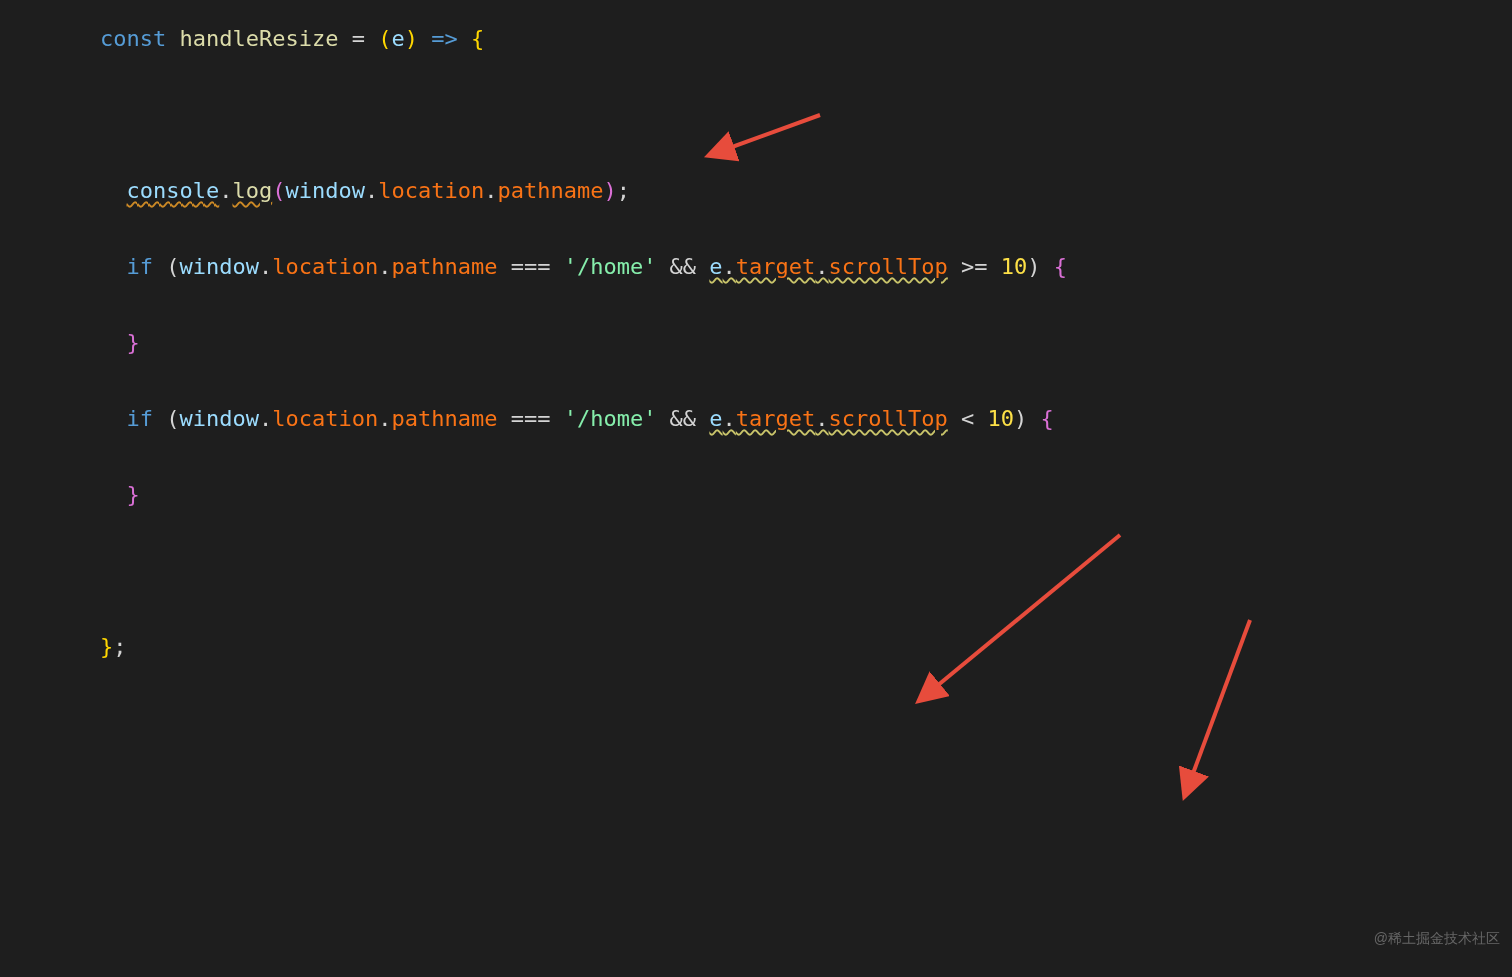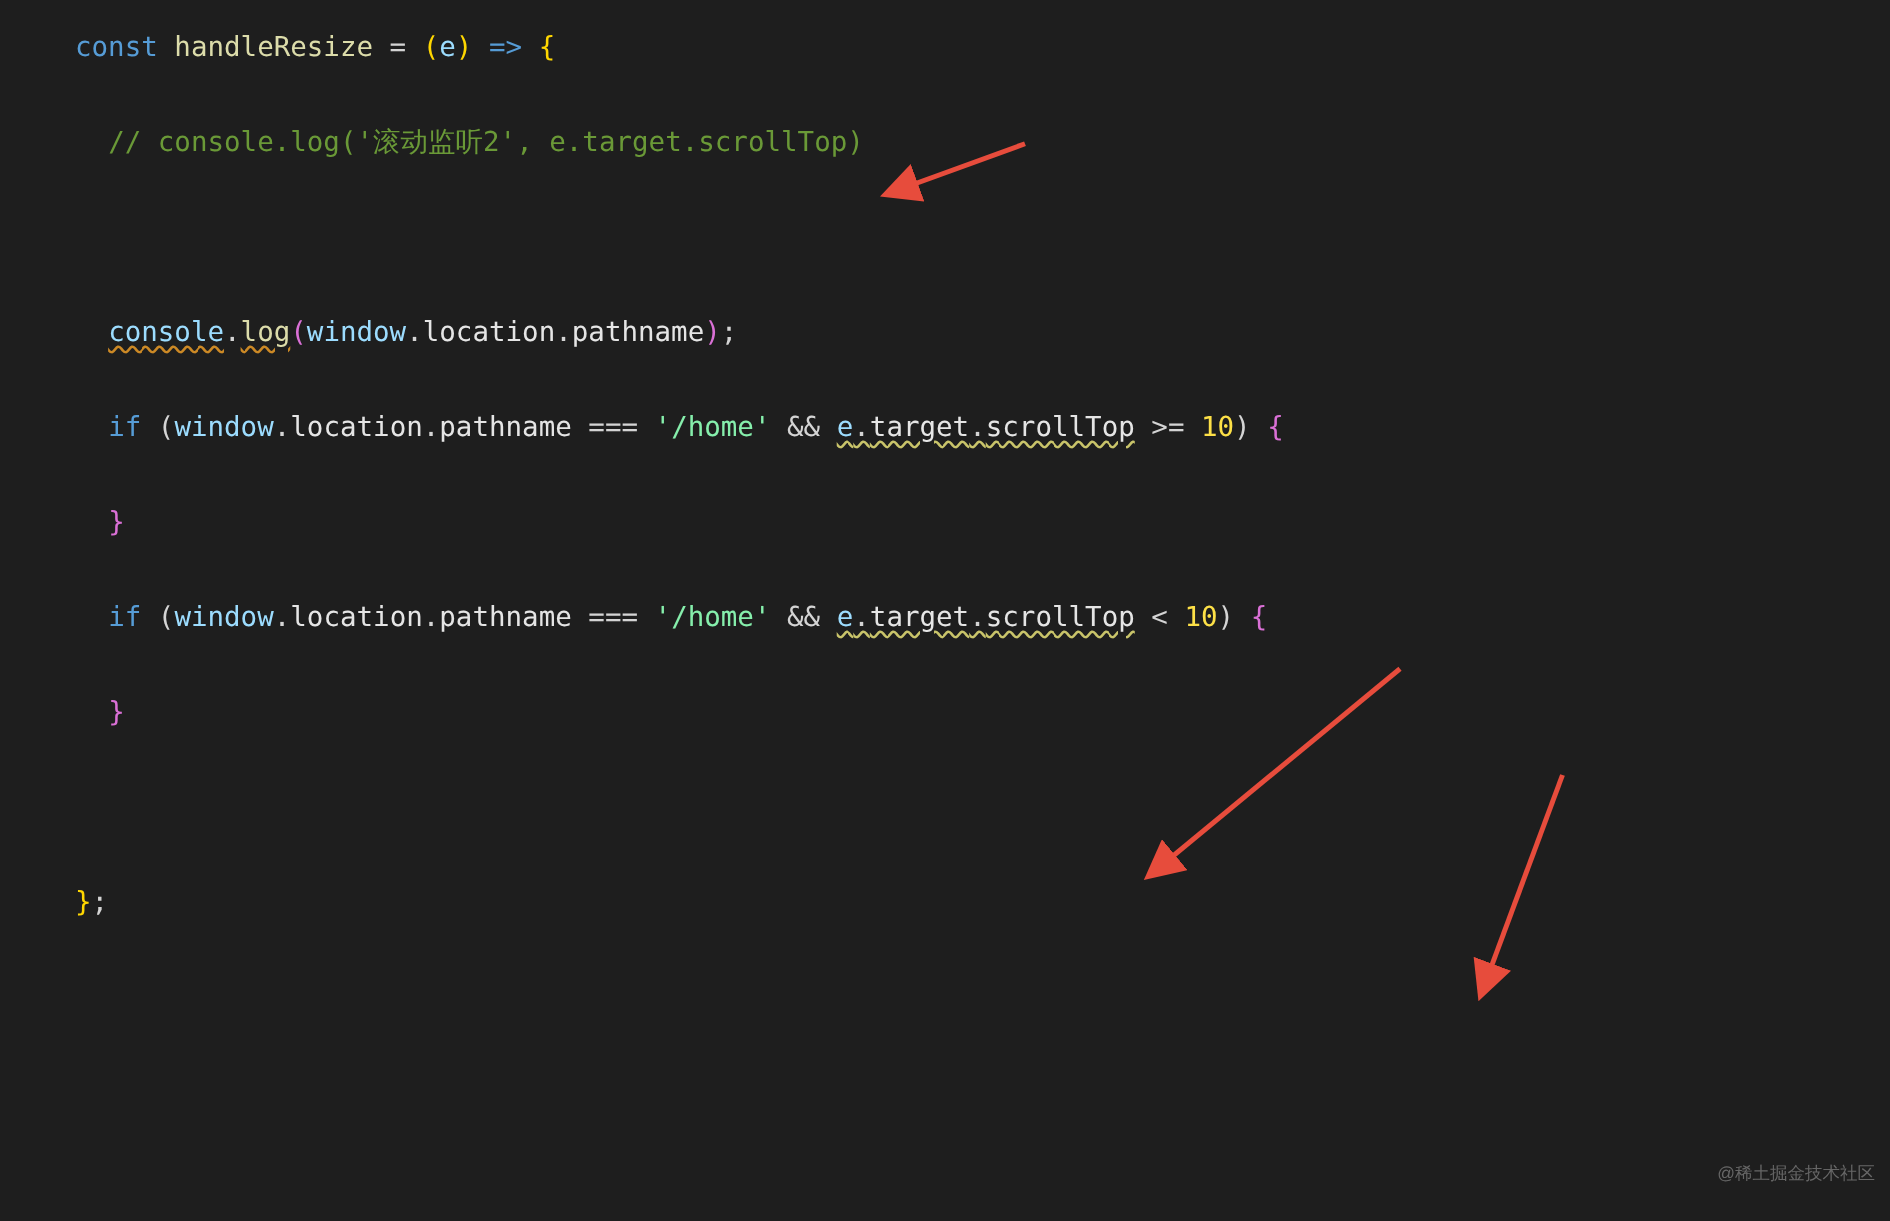--- a/index.html
+++ b/index.html
@@ -9,27 +9,27 @@
     font-size: 22px;
     line-height: 38px;
     color: #d4d4d4;
     width: 1512px;
     height: 977px;
     overflow: hidden;
     position: relative;
     padding: 20px 0 0 60px;
   }
   pre { font-family: inherit; white-space: pre; }
-  .line { position: relative; height: 38px; }
+  .line { position: relative; height: 38px; margin-left: 40px; }
 
   
   .kw { color: #569cd6; }         
   .fn { color: #dcdcaa; }         
   .var { color: #9cdcfe; }        
-  .prop { color: #e5e5e5; }       
+  .prop { color: #f97316; }       
   .str { color: #86efac; }        
   .num { color: #fde047; }        
   .cmt { color: #6a9937; }        
   .punct { color: #d4d4d4; }
   .paren-y { color: #ffd700; }    
   .paren-p { color: #da70d6; }    
   .paren-b { color: #179fff; }    
   .arrow { color: #569cd6; }
 
   
@@ -39,21 +39,20 @@
   
   .arrows { position: absolute; inset: 0; pointer-events: none; }
 
   
   .wm { position: absolute; right: 12px; bottom: 20px; color: #666; font-size: 14px; font-family: sans-serif; }
 </style>
 </head>
 <body>
 
 <pre><div class="line"><span class="kw">const</span> <span class="fn">handleResize</span><span class="punct"> = </span><span class="paren-y">(</span><span class="var">e</span><span class="paren-y">)</span><span class="arrow"> =&gt; </span><span class="paren-y">{</span></div>
-<div class="line">  <span class="cmt">// console.log('滚动监听2', e.target.scrollTop)</span></div>
 <div class="line"></div>
 <div class="line">  <span class="var wavy-orange">console</span><span class="punct">.</span><span class="fn wavy-orange">log</span><span class="paren-p">(</span><span class="var">window</span><span class="punct">.</span><span class="prop">location</span><span class="punct">.</span><span class="prop">pathname</span><span class="paren-p">)</span><span class="punct">;</span></div>
 <div class="line">  <span class="kw">if</span><span class="punct"> (</span><span class="var">window</span><span class="punct">.</span><span class="prop">location</span><span class="punct">.</span><span class="prop">pathname</span><span class="punct"> === </span><span class="str">'/home'</span><span class="punct"> &amp;&amp; </span><span class="var wavy-yellow">e</span><span class="punct wavy-yellow">.</span><span class="prop wavy-yellow">target</span><span class="punct wavy-yellow">.</span><span class="prop wavy-yellow">scrollTop</span><span class="punct"> &gt;= </span><span class="num">10</span><span class="punct">) </span><span class="paren-p">{</span></div>
 <div class="line">  <span class="paren-p">}</span></div>
 <div class="line">  <span class="kw">if</span><span class="punct"> (</span><span class="var">window</span><span class="punct">.</span><span class="prop">location</span><span class="punct">.</span><span class="prop">pathname</span><span class="punct"> === </span><span class="str">'/home'</span><span class="punct"> &amp;&amp; </span><span class="var wavy-yellow">e</span><span class="punct wavy-yellow">.</span><span class="prop wavy-yellow">target</span><span class="punct wavy-yellow">.</span><span class="prop wavy-yellow">scrollTop</span><span class="punct"> &lt; </span><span class="num">10</span><span class="punct">) </span><span class="paren-p">{</span></div>
 <div class="line">  <span class="paren-p">}</span></div>
 <div class="line"></div>
 <div class="line"><span class="paren-y">}</span><span class="punct">;</span></div>
 
 

